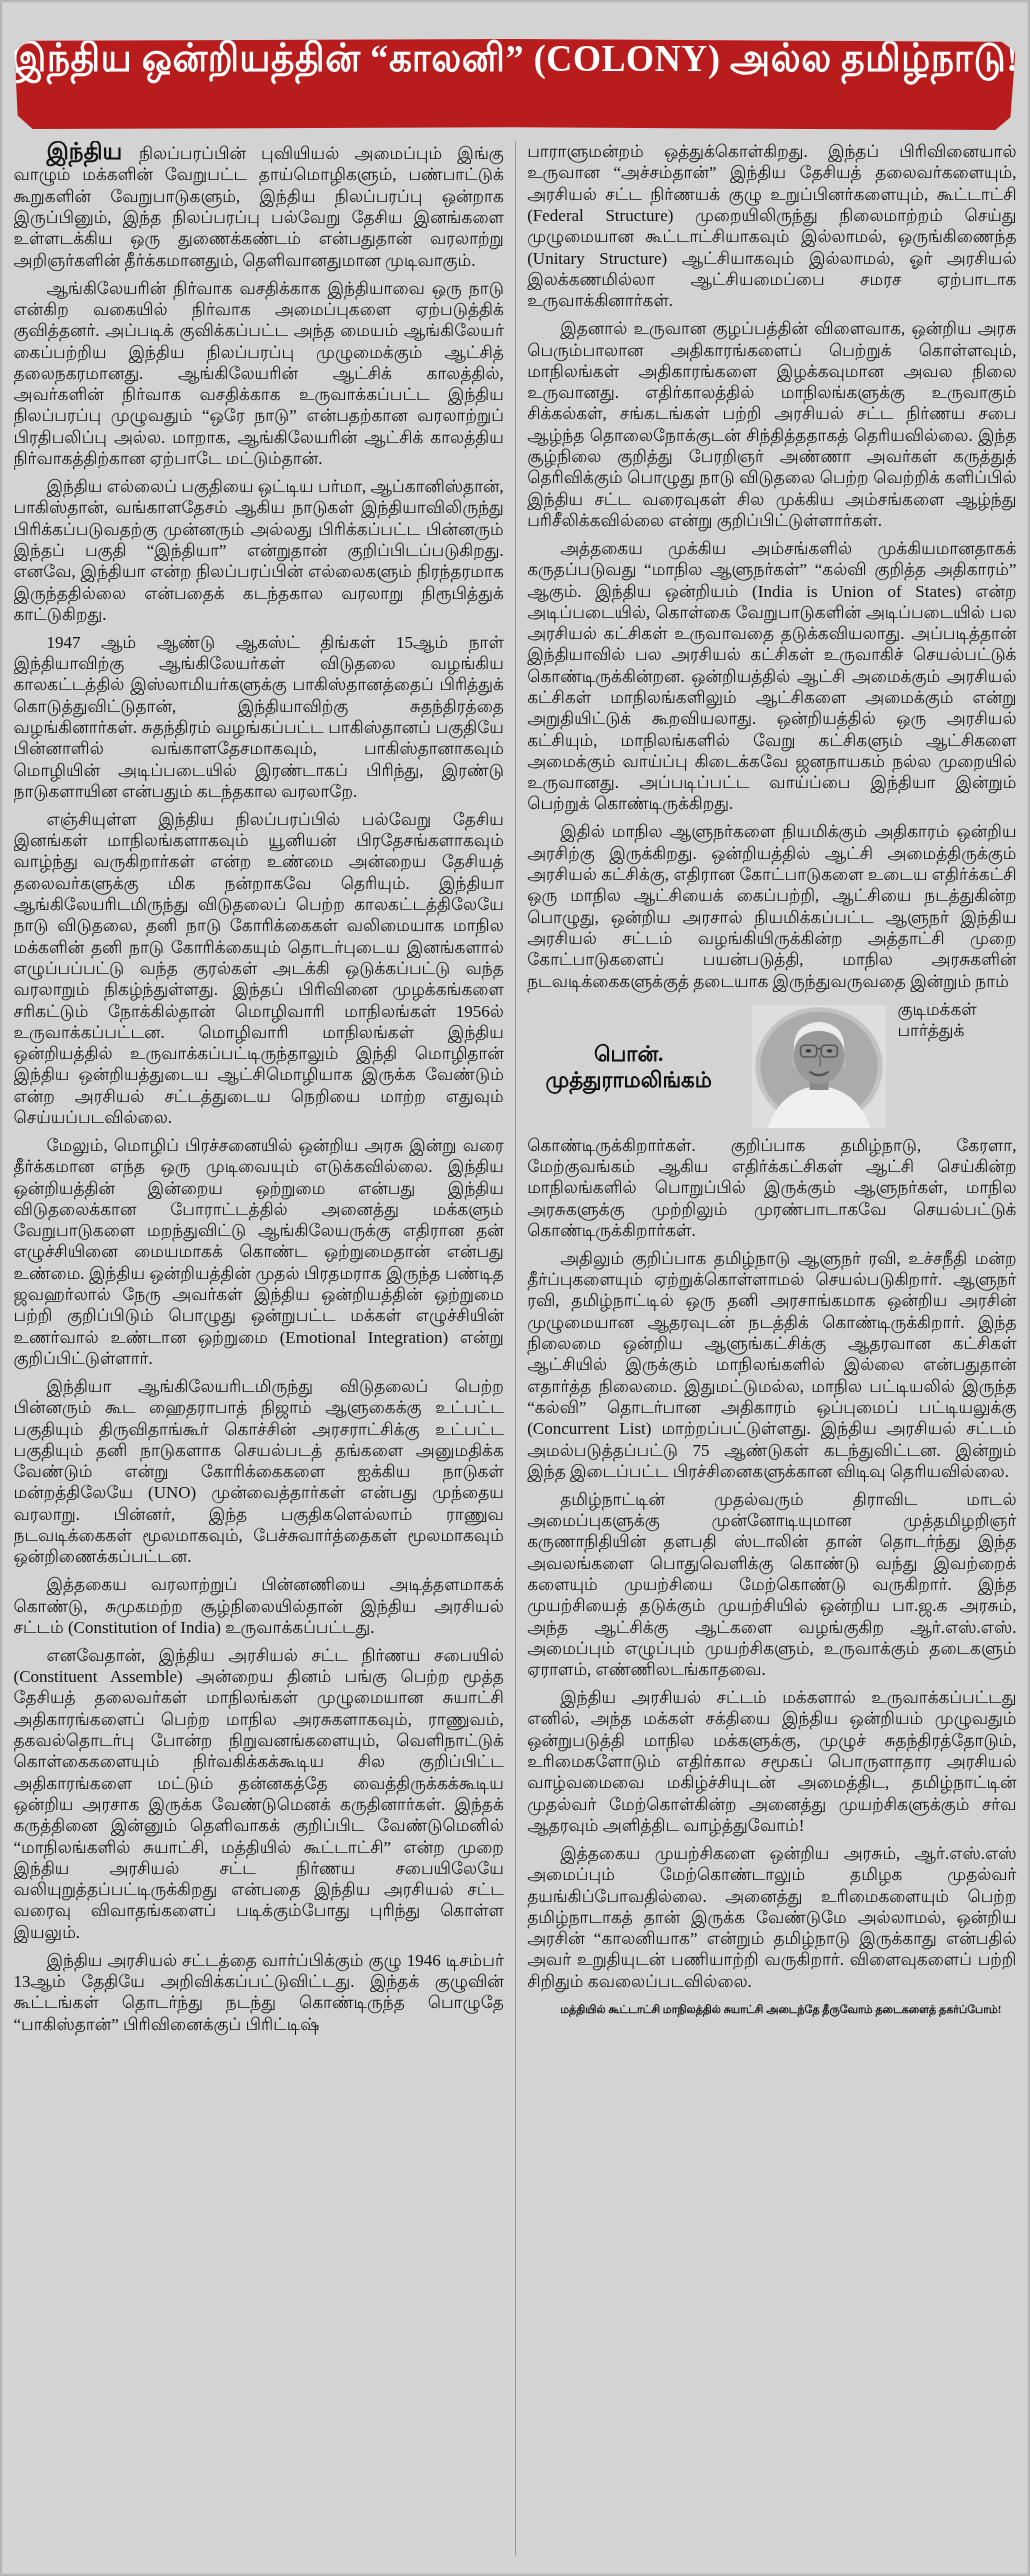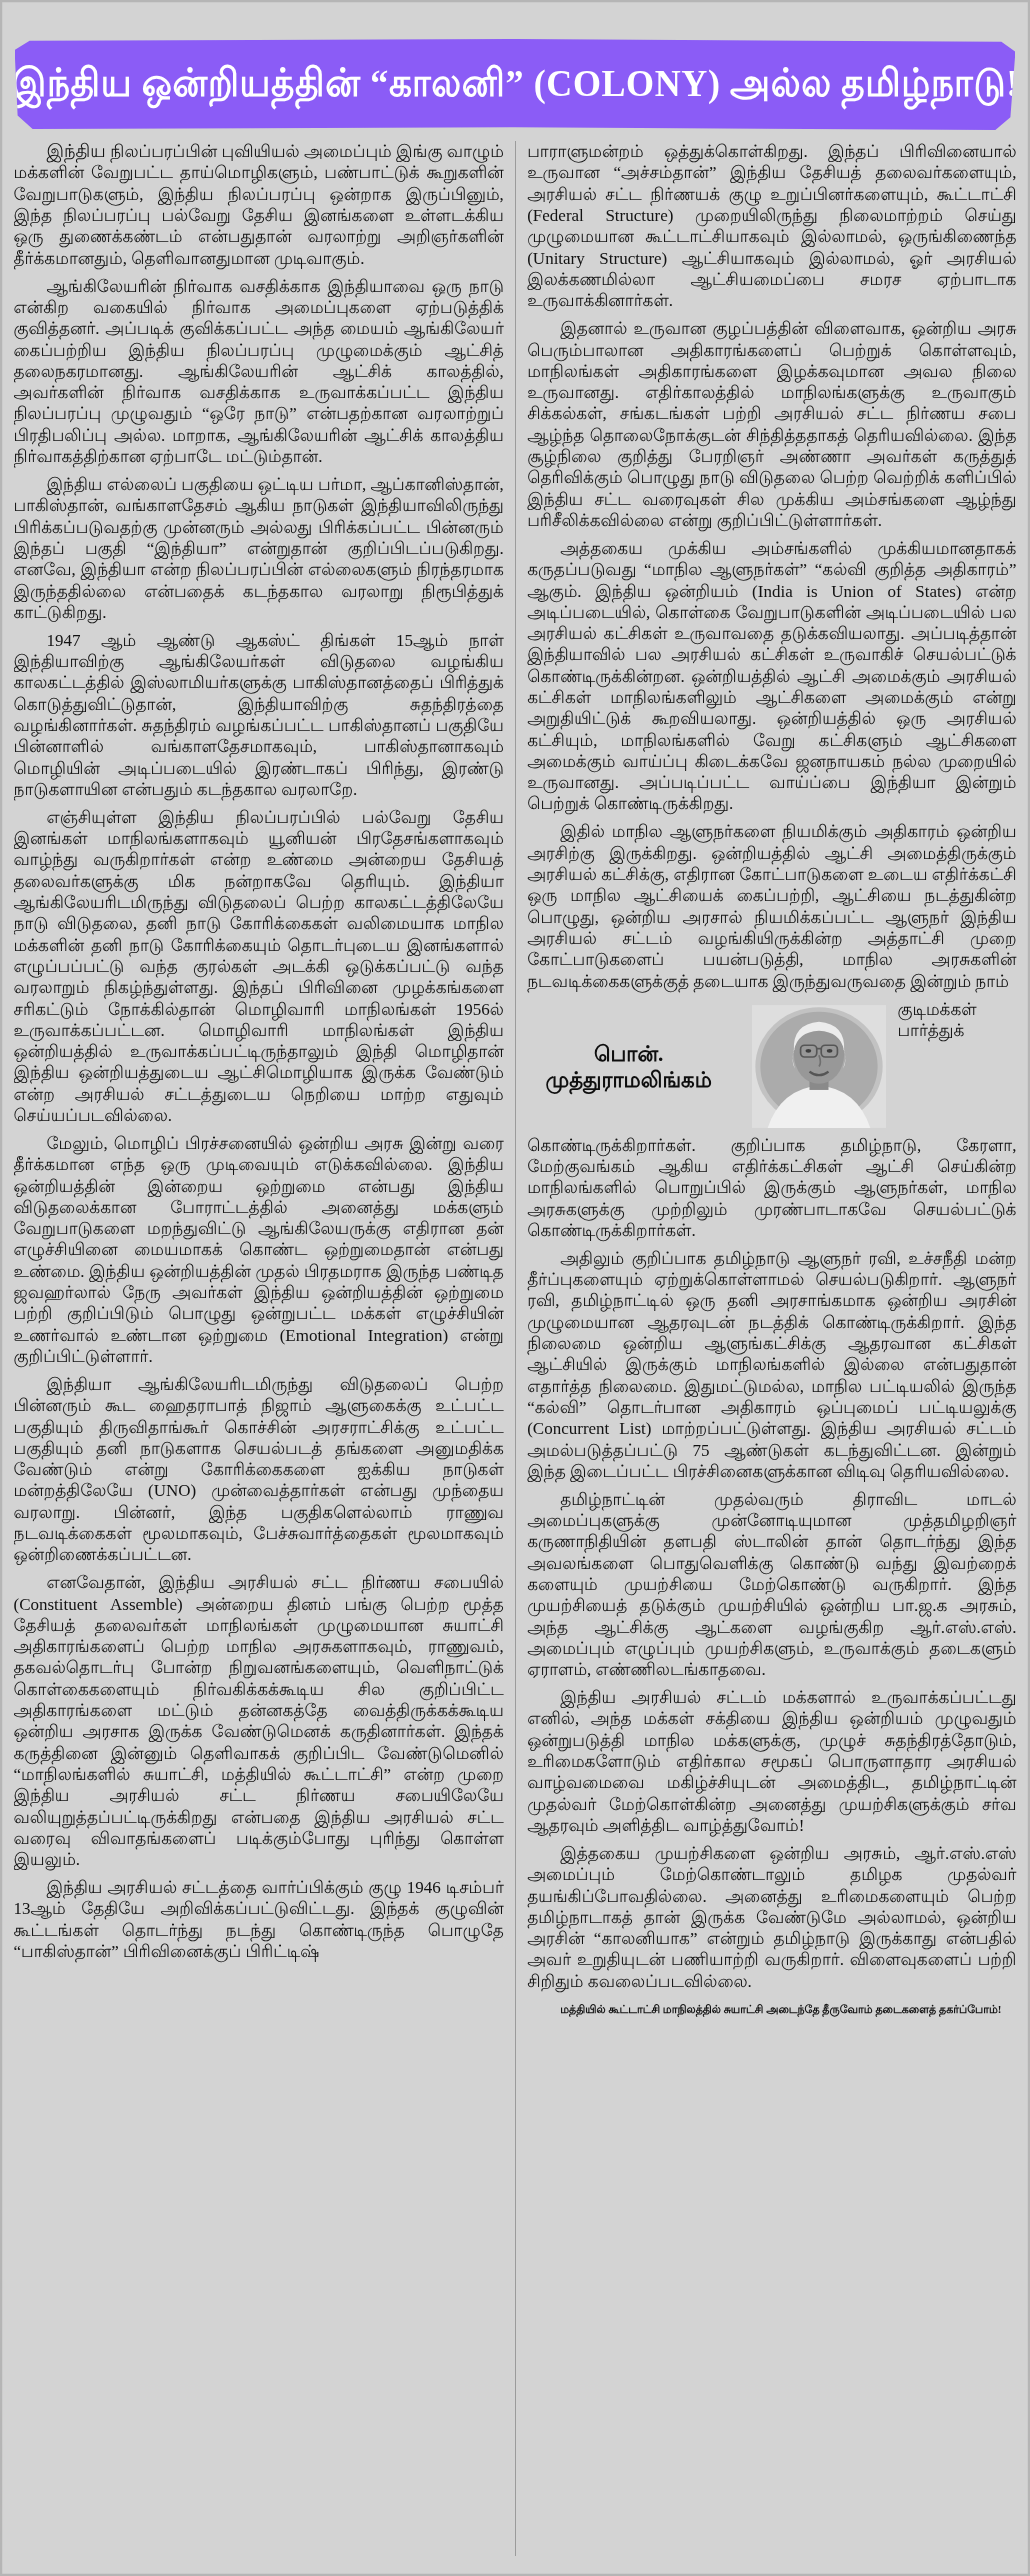--- a/index.html
+++ b/index.html
@@ -12,22 +12,22 @@
     position:relative;
     width:1030px;height:2576px;
     background:#d3d3d3;
     box-shadow:inset 0 0 0 2.2px #b5b5b5;
     overflow:hidden;
     box-sizing:border-box;
   }
   .masthead{
     margin:39px 14.6px 0 14.6px;
     height:91px;
-    background:#8b5cf6;
-    display:flex;align-items:center;justify-content:center;
+    background:#b91c1c;
+    display:flex;justify-content:center;
     clip-path:polygon(0% 12%, 1.5% 2%, 50% 0%, 98.6% 3%, 100% 14%, 99.5% 86%, 98% 100%, 50% 97%, 1.8% 99%, 0.3% 84%);
   }
   .masthead h1{
     margin:0;
     color:#ffffff;
     font-size:36px;
     font-weight:900;
     letter-spacing:0.6px;
     white-space:nowrap;
     transform:scaleY(1.08);
@@ -52,21 +52,21 @@
     border-left:1.1px solid #9b9b9b;
   }
   .col p{
     margin:0 0 6.7px 0;
     font-size:17px;
     line-height:21.3px;
     text-align:justify;
     text-indent:33px;
   }
   p.no-indent{text-indent:0;}
-  .lead-word{font-weight:normal;font-size:18px;}
+  .lead-word{font-weight:bold;font-size:23px;}
   p.slogan{
     font-weight:bold;
     font-size:11px;
   }
   .inset{
     float:left;
     width:359px;
     margin:5.6px 11.2px 5.6px 0;
     display:flex;
     align-items:center;
@@ -106,20 +106,21 @@
   <div class="body-columns">
 
     <div class="col col-left">
       <p><strong class="lead-word">இந்திய </strong><span>நிலப்பரப்பின் புவியியல் அமைப்பும் இங்கு வாழும் மக்களின் வேறுபட்ட தாய்மொழிகளும், பண்பாட்டுக் கூறுகளின் வேறுபாடுகளும், இந்திய நிலப்பரப்பு ஒன்றாக இருப்பினும், இந்த நிலப்பரப்பு பல்வேறு தேசிய இனங்களை உள்ளடக்கிய ஒரு துணைக்கண்டம் என்பதுதான் வரலாற்று அறிஞர்களின் தீர்க்கமானதும், தெளிவானதுமான முடிவாகும்.</span></p>
       <p>ஆங்கிலேயரின் நிர்வாக வசதிக்காக இந்தியாவை ஒரு நாடு என்கிற வகையில் நிர்வாக அமைப்புகளை ஏற்படுத்திக் குவித்தனர். அப்படிக் குவிக்கப்பட்ட அந்த மையம் ஆங்கிலேயர் கைப்பற்றிய இந்திய நிலப்பரப்பு முழுமைக்கும் ஆட்சித் தலைநகரமானது. ஆங்கிலேயரின் ஆட்சிக் காலத்தில், அவர்களின் நிர்வாக வசதிக்காக உருவாக்கப்பட்ட இந்திய நிலப்பரப்பு முழுவதும் “ஒரே நாடு” என்பதற்கான வரலாற்றுப் பிரதிபலிப்பு அல்ல. மாறாக, ஆங்கிலேயரின் ஆட்சிக் காலத்திய நிர்வாகத்திற்கான ஏற்பாடே மட்டும்தான்.</p>
       <p>இந்திய எல்லைப் பகுதியை ஒட்டிய பர்மா, ஆப்கானிஸ்தான், பாகிஸ்தான், வங்காளதேசம் ஆகிய நாடுகள் இந்தியாவிலிருந்து பிரிக்கப்படுவதற்கு முன்னரும் அல்லது பிரிக்கப்பட்ட பின்னரும் இந்தப் பகுதி “இந்தியா” என்றுதான் குறிப்பிடப்படுகிறது. எனவே, இந்தியா என்ற நிலப்பரப்பின் எல்லைகளும் நிரந்தரமாக இருந்ததில்லை என்பதைக் கடந்தகால வரலாறு நிரூபித்துக் காட்டுகிறது.</p>
       <p>1947 ஆம் ஆண்டு ஆகஸ்ட் திங்கள் 15ஆம் நாள் இந்தியாவிற்கு ஆங்கிலேயர்கள் விடுதலை வழங்கிய காலகட்டத்தில் இஸ்லாமியர்களுக்கு பாகிஸ்தானத்தைப் பிரித்துக் கொடுத்துவிட்டுதான், இந்தியாவிற்கு சுதந்திரத்தை வழங்கினார்கள். சுதந்திரம் வழங்கப்பட்ட பாகிஸ்தானப் பகுதியே பின்னாளில் வங்காளதேசமாகவும், பாகிஸ்தானாகவும் மொழியின் அடிப்படையில் இரண்டாகப் பிரிந்து, இரண்டு நாடுகளாயின என்பதும் கடந்தகால வரலாறே.</p>
       <p>எஞ்சியுள்ள இந்திய நிலப்பரப்பில் பல்வேறு தேசிய இனங்கள் மாநிலங்களாகவும் யூனியன் பிரதேசங்களாகவும் வாழ்ந்து வருகிறார்கள் என்ற உண்மை அன்றைய தேசியத் தலைவர்களுக்கு மிக நன்றாகவே தெரியும். இந்தியா ஆங்கிலேயரிடமிருந்து விடுதலைப் பெற்ற காலகட்டத்திலேயே நாடு விடுதலை, தனி நாடு கோரிக்கைகள் வலிமையாக மாநில மக்களின் தனி நாடு கோரிக்கையும் தொடர்புடைய இனங்களால் எழுப்பப்பட்டு வந்த குரல்கள் அடக்கி ஒடுக்கப்பட்டு வந்த வரலாறும் நிகழ்ந்துள்ளது. இந்தப் பிரிவினை முழக்கங்களை சரிகட்டும் நோக்கில்தான் மொழிவாரி மாநிலங்கள் 1956ல் உருவாக்கப்பட்டன. மொழிவாரி மாநிலங்கள் இந்திய ஒன்றியத்தில் உருவாக்கப்பட்டிருந்தாலும் இந்தி மொழிதான் இந்திய ஒன்றியத்துடைய ஆட்சிமொழியாக இருக்க வேண்டும் என்ற அரசியல் சட்டத்துடைய நெறியை மாற்ற எதுவும் செய்யப்படவில்லை.</p>
       <p>மேலும், மொழிப் பிரச்சனையில் ஒன்றிய அரசு இன்று வரை தீர்க்கமான எந்த ஒரு முடிவையும் எடுக்கவில்லை. இந்திய ஒன்றியத்தின் இன்றைய ஒற்றுமை என்பது இந்திய விடுதலைக்கான போராட்டத்தில் அனைத்து மக்களும் வேறுபாடுகளை மறந்துவிட்டு ஆங்கிலேயருக்கு எதிரான தன் எழுச்சியினை மையமாகக் கொண்ட ஒற்றுமைதான் என்பது உண்மை. இந்திய ஒன்றியத்தின் முதல் பிரதமராக இருந்த பண்டித ஜவஹர்லால் நேரு அவர்கள் இந்திய ஒன்றியத்தின் ஒற்றுமை பற்றி குறிப்பிடும் பொழுது ஒன்றுபட்ட மக்கள் எழுச்சியின் உணர்வால் உண்டான ஒற்றுமை (Emotional Integration) என்று குறிப்பிட்டுள்ளார்.</p>
       <p>இந்தியா ஆங்கிலேயரிடமிருந்து விடுதலைப் பெற்ற பின்னரும் கூட ஹைதராபாத் நிஜாம் ஆளுகைக்கு உட்பட்ட பகுதியும் திருவிதாங்கூர் கொச்சின் அரசராட்சிக்கு உட்பட்ட பகுதியும் தனி நாடுகளாக செயல்படத் தங்களை அனுமதிக்க வேண்டும் என்று கோரிக்கைகளை ஐக்கிய நாடுகள் மன்றத்திலேயே (UNO) முன்வைத்தார்கள் என்பது முந்தைய வரலாறு. பின்னர், இந்த பகுதிகளெல்லாம் ராணுவ நடவடிக்கைகள் மூலமாகவும், பேச்சுவார்த்தைகள் மூலமாகவும் ஒன்றிணைக்கப்பட்டன.</p>
+      <p>இத்தகைய வரலாற்றுப் பின்னணியை அடித்தளமாகக் கொண்டு, சுமுகமற்ற சூழ்நிலையில்தான் இந்திய அரசியல் சட்டம் (Constitution of India) உருவாக்கப்பட்டது.</p>
       <p>எனவேதான், இந்திய அரசியல் சட்ட நிர்ணய சபையில் (Constituent Assemble) அன்றைய தினம் பங்கு பெற்ற மூத்த தேசியத் தலைவர்கள் மாநிலங்கள் முழுமையான சுயாட்சி அதிகாரங்களைப் பெற்ற மாநில அரசுகளாகவும், ராணுவம், தகவல்தொடர்பு போன்ற நிறுவனங்களையும், வெளிநாட்டுக் கொள்கைகளையும் நிர்வகிக்கக்கூடிய சில குறிப்பிட்ட அதிகாரங்களை மட்டும் தன்னகத்தே வைத்திருக்கக்கூடிய ஒன்றிய அரசாக இருக்க வேண்டுமெனக் கருதினார்கள். இந்தக் கருத்தினை இன்னும் தெளிவாகக் குறிப்பிட வேண்டுமெனில் “மாநிலங்களில் சுயாட்சி, மத்தியில் கூட்டாட்சி” என்ற முறை இந்திய அரசியல் சட்ட நிர்ணய சபையிலேயே வலியுறுத்தப்பட்டிருக்கிறது என்பதை இந்திய அரசியல் சட்ட வரைவு விவாதங்களைப் படிக்கும்போது புரிந்து கொள்ள இயலும்.</p>
       <p>இந்திய அரசியல் சட்டத்தை வார்ப்பிக்கும் குழு 1946 டிசம்பர் 13ஆம் தேதியே அறிவிக்கப்பட்டுவிட்டது. இந்தக் குழுவின் கூட்டங்கள் தொடர்ந்து நடந்து கொண்டிருந்த பொழுதே “பாகிஸ்தான்” பிரிவினைக்குப் பிரிட்டிஷ்</p>
     </div>
 
     <div class="col col-right">
       <p class="no-indent">பாராளுமன்றம் ஒத்துக்கொள்கிறது. இந்தப் பிரிவினையால் உருவான “அச்சம்தான்” இந்திய தேசியத் தலைவர்களையும், அரசியல் சட்ட நிர்ணயக் குழு உறுப்பினர்களையும், கூட்டாட்சி (Federal Structure) முறையிலிருந்து நிலைமாற்றம் செய்து முழுமையான கூட்டாட்சியாகவும் இல்லாமல், ஒருங்கிணைந்த (Unitary Structure) ஆட்சியாகவும் இல்லாமல், ஓர் அரசியல் இலக்கணமில்லா ஆட்சியமைப்பை சமரச ஏற்பாடாக உருவாக்கினார்கள்.</p>
       <p>இதனால் உருவான குழப்பத்தின் விளைவாக, ஒன்றிய அரசு பெரும்பாலான அதிகாரங்களைப் பெற்றுக் கொள்ளவும், மாநிலங்கள் அதிகாரங்களை இழக்கவுமான அவல நிலை உருவானது. எதிர்காலத்தில் மாநிலங்களுக்கு உருவாகும் சிக்கல்கள், சங்கடங்கள் பற்றி அரசியல் சட்ட நிர்ணய சபை ஆழ்ந்த தொலைநோக்குடன் சிந்தித்ததாகத் தெரியவில்லை. இந்த சூழ்நிலை குறித்து பேரறிஞர் அண்ணா அவர்கள் கருத்துத் தெரிவிக்கும் பொழுது நாடு விடுதலை பெற்ற வெற்றிக் களிப்பில் இந்திய சட்ட வரைவுகள் சில முக்கிய அம்சங்களை ஆழ்ந்து பரிசீலிக்கவில்லை என்று குறிப்பிட்டுள்ளார்கள்.</p>
       <p>அத்தகைய முக்கிய அம்சங்களில் முக்கியமானதாகக் கருதப்படுவது “மாநில ஆளுநர்கள்” “கல்வி குறித்த அதிகாரம்” ஆகும். இந்திய ஒன்றியம் (India is Union of States) என்ற அடிப்படையில், கொள்கை வேறுபாடுகளின் அடிப்படையில் பல அரசியல் கட்சிகள் உருவாவதை தடுக்கவியலாது. அப்படித்தான் இந்தியாவில் பல அரசியல் கட்சிகள் உருவாகிச் செயல்பட்டுக் கொண்டிருக்கின்றன. ஒன்றியத்தில் ஆட்சி அமைக்கும் அரசியல் கட்சிகள் மாநிலங்களிலும் ஆட்சிகளை அமைக்கும் என்று அறுதியிட்டுக் கூறவியலாது. ஒன்றியத்தில் ஒரு அரசியல் கட்சியும், மாநிலங்களில் வேறு கட்சிகளும் ஆட்சிகளை அமைக்கும் வாய்ப்பு கிடைக்கவே ஜனநாயகம் நல்ல முறையில் உருவானது. அப்படிப்பட்ட வாய்ப்பை இந்தியா இன்றும் பெற்றுக் கொண்டிருக்கிறது.</p>
       <p>இதில் மாநில ஆளுநர்களை நியமிக்கும் அதிகாரம் ஒன்றிய அரசிற்கு இருக்கிறது. ஒன்றியத்தில் ஆட்சி அமைத்திருக்கும் அரசியல் கட்சிக்கு, எதிரான கோட்பாடுகளை உடைய எதிர்க்கட்சி ஒரு மாநில ஆட்சியைக் கைப்பற்றி, ஆட்சியை நடத்துகின்ற பொழுது, ஒன்றிய அரசால் நியமிக்கப்பட்ட ஆளுநர் இந்திய அரசியல் சட்டம் வழங்கியிருக்கின்ற அத்தாட்சி முறை கோட்பாடுகளைப் பயன்படுத்தி, மாநில அரசுகளின் நடவடிக்கைகளுக்குத் தடையாக இருந்துவருவதை இன்றும் நாம்</p>
 

